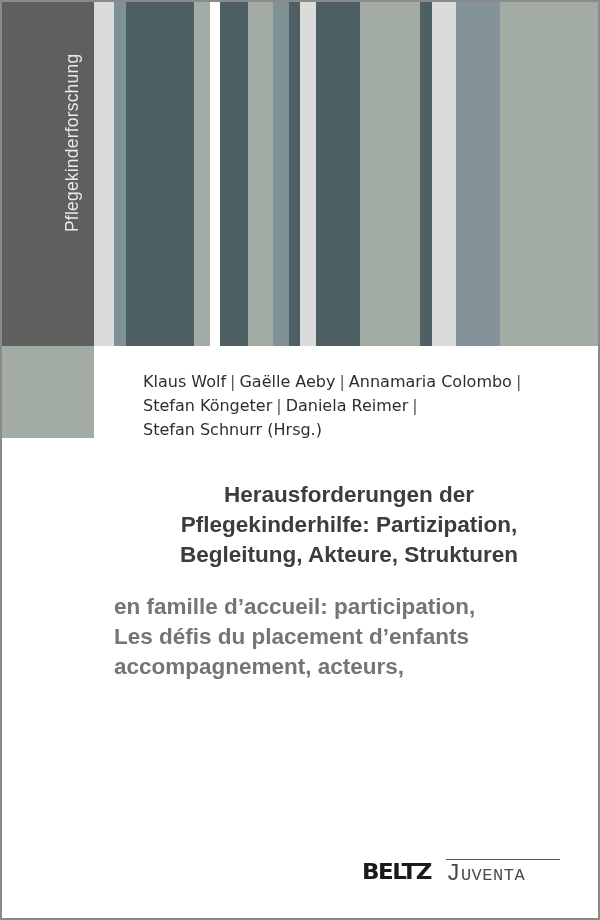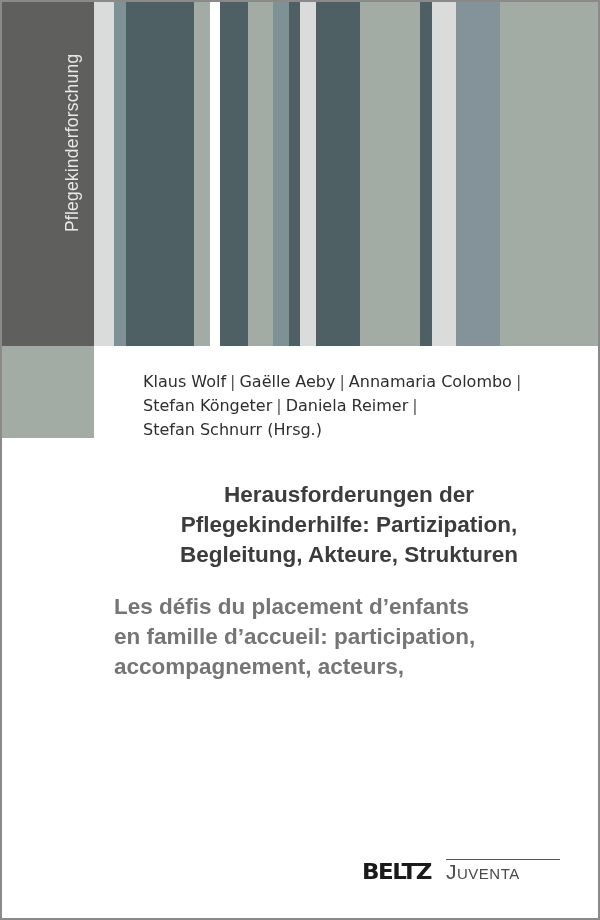--- a/index.html
+++ b/index.html
@@ -42,21 +42,21 @@
     position: absolute; left: 360px; top: 852px; height: 32px; width: 200px; text-align: right;
   }
   .beltz {
     position: absolute; left: 0; top: 4px;
     font-family: "DejaVu Sans", sans-serif; font-weight: bold; font-size: 23px;
     letter-spacing: -1.5px; color: #1a1a1a; transform: scaleY(0.95);
   }
   .juventa-rule { position: absolute; left: 84px; top: 5px; width: 114px; height: 1px; background: #555; }
   .juventa {
     position: absolute; left: 84px; top: 6px;
-    font-family: Liberation Sans, sans-serif; font-size: 21px; color: #4a4a4a; letter-spacing: 0.5px;
+    font-family: Liberation Mono, monospace; font-size: 24px; color: #4a4a4a; letter-spacing: 0.5px;
     font-variant: small-caps;
   }
 </style>
 </head>
 <body>
 
 <div class="cover">
 
   <div class="stripes" id="stripes">
       <div class="stripe" style="left: 92px; width: 20px; background: rgb(218, 220, 219);"></div>
@@ -93,22 +93,22 @@
     <span class="line">Stefan Schnurr (Hrsg.)</span>
   </div>
 
   <div class="title-de">
     <span class="line">Herausforderungen der</span>
     <span class="line">Pflegekinderhilfe: Partizipation,</span>
     <span class="line">Begleitung, Akteure, Strukturen</span>
   </div>
 
   <div class="title-fr">
+    <span class="line">en famille d’accueil: participation,</span>
     <span class="line">Les défis du placement d’enfants</span>
-    <span class="line">en famille d’accueil: participation,</span>
     <span class="line">accompagnement, acteurs,</span>
   </div>
 
   <div class="publisher">
     <span class="beltz">BELTZ</span>
     <span class="juventa-rule"></span>
     <span class="juventa">Juventa</span>
   </div>
 
 </div>

